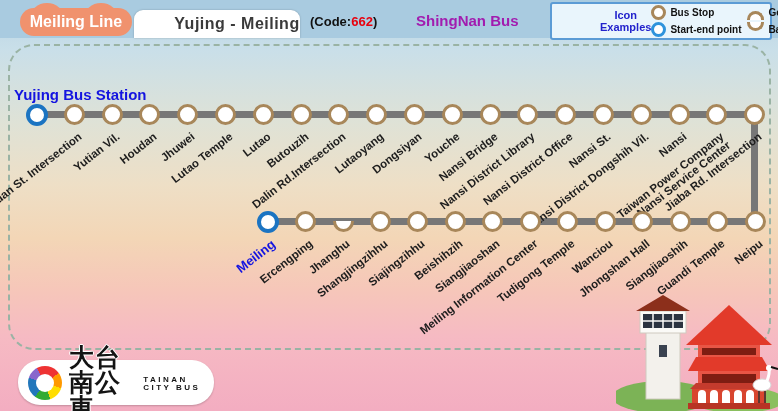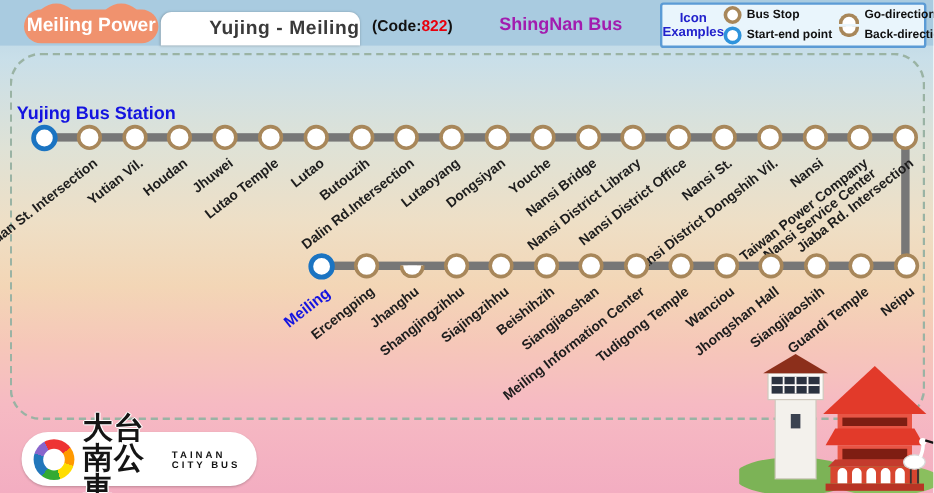--- a/index.html
+++ b/index.html
@@ -16,21 +16,21 @@
   #line-badge span{color:#fff;font-weight:bold;font-size:16px;white-space:nowrap;}
   #route-tab{position:absolute;left:134px;top:10px;width:166px;height:28px;background:#fff;
     border-radius:9px 9px 0 0;display:flex;align-items:center;justify-content:center;z-index:2;
     box-shadow:0 0 2px rgba(0,0,0,.25);}
   #route-tab span{color:#3a3a3a;font-weight:bold;font-size:16px;letter-spacing:.5px;white-space:nowrap;margin-left:40px;}
   #route-code{position:absolute;left:310px;top:14px;font-size:13px;font-weight:bold;color:#111;white-space:nowrap;}
   #route-code .code-num{color:#e8000d;}
   #operator{position:absolute;left:416px;top:12px;font-size:15px;font-weight:600;color:#a21caf;}
   
   #legend{position:absolute;right:6px;top:2px;width:222px;height:38px;background:#e9f5fc;
-    border:2px solid #5b9bd5;border-radius:3px;box-sizing:border-box;display:flex;align-items:center;z-index:3;}
+    border:2px solid #5b9bd5;border-radius:3px;box-sizing:border-box;display:flex;align-items:center;z-index:3;padding-left:48px;}
   #legend-title{width:56px;text-align:center;color:#2222cc;font-weight:bold;font-size:11px;line-height:12px;}
   #legend-grid{flex:1;display:grid;grid-template-columns:96px 106px;grid-auto-rows:17px;align-items:center;}
   .legend-item{display:flex;align-items:center;gap:4px;white-space:nowrap;}
   .legend-item .llabel{font-size:10px;font-weight:bold;color:#111;}
   .licon{flex:0 0 auto;}
   .licon.full{width:9px;height:9px;border:3px solid #a8875a;border-radius:50%;background:#fff;}
   .licon.startend{width:9px;height:9px;border:3px solid #2e93dc;border-radius:50%;background:#fff;}
   .licon.gohalf{width:11px;height:6px;border:3px solid #a8875a;border-bottom:none;border-radius:9px 9px 0 0;background:#fff;margin-top:6px;}
   .licon.backhalf{width:11px;height:6px;border:3px solid #a8875a;border-top:none;border-radius:0 0 9px 9px;background:#fff;margin-bottom:6px;}
   
@@ -63,26 +63,26 @@
   
   #illustration{position:absolute;left:616px;top:293px;z-index:2;}
 </style>
 </head>
 <body>
 
 <div id="page">
 
   <div id="header">
     <div id="line-badge">
-      <span>Meiling Power</span>
+      <span>Meiling Line</span>
     </div>
     <div id="route-tab">
       <span>Yujing - Meiling</span>
     </div>
-    <div id="route-code"><span>(Code:</span><span class="code-num">822</span><span>)</span></div>
+    <div id="route-code"><span>(Code:</span><span class="code-num">662</span><span>)</span></div>
     <div id="operator">ShingNan Bus</div>
     <div id="legend">
       <div id="legend-title">
         <span>Icon</span><br>
         <span>Examples</span>
       </div>
       <div id="legend-grid">
         <div class="legend-item">
           <span class="licon full"></span>
           <span class="llabel">Bus Stop</span>

